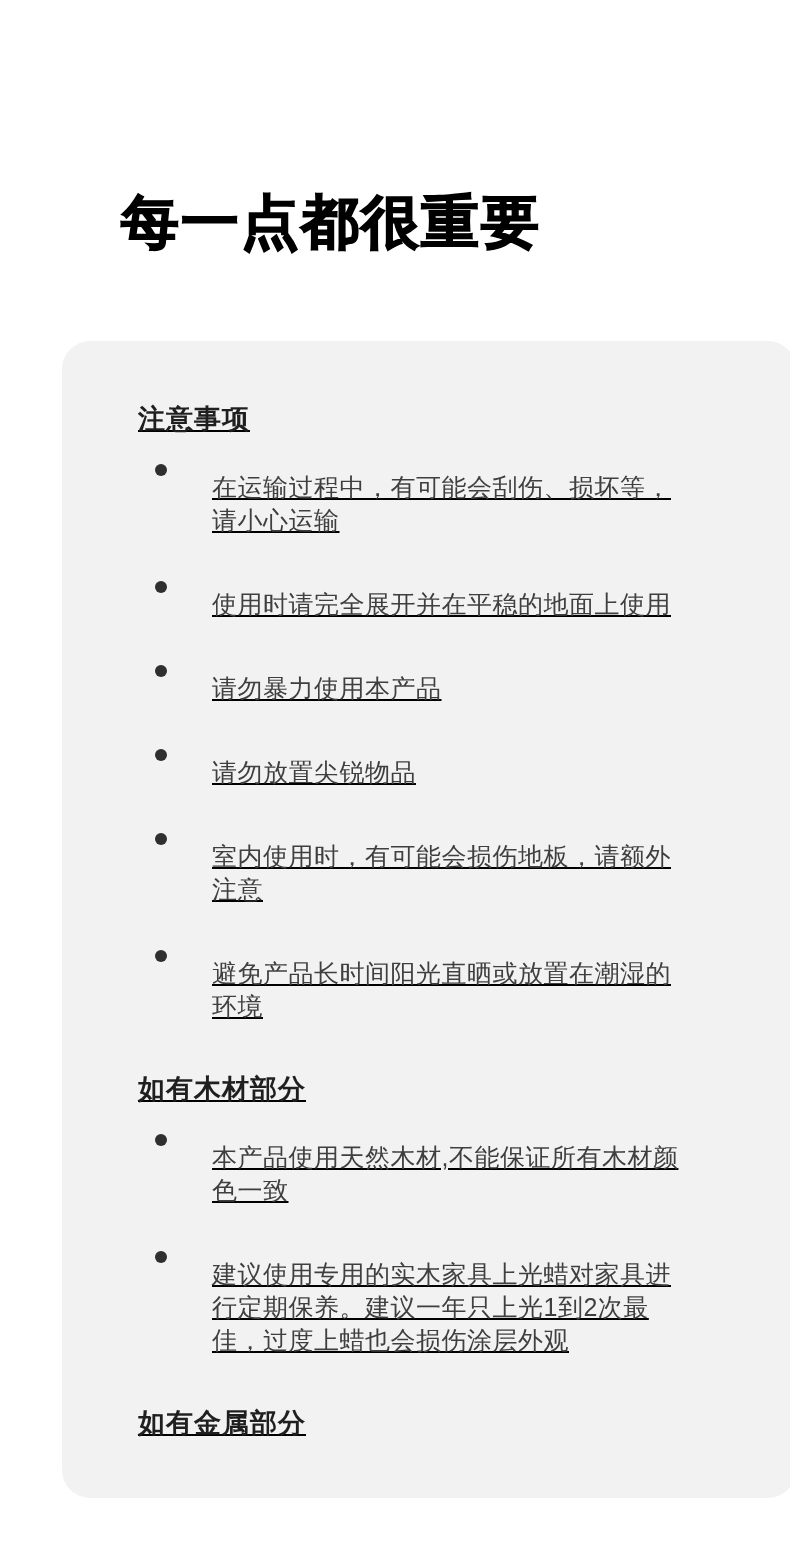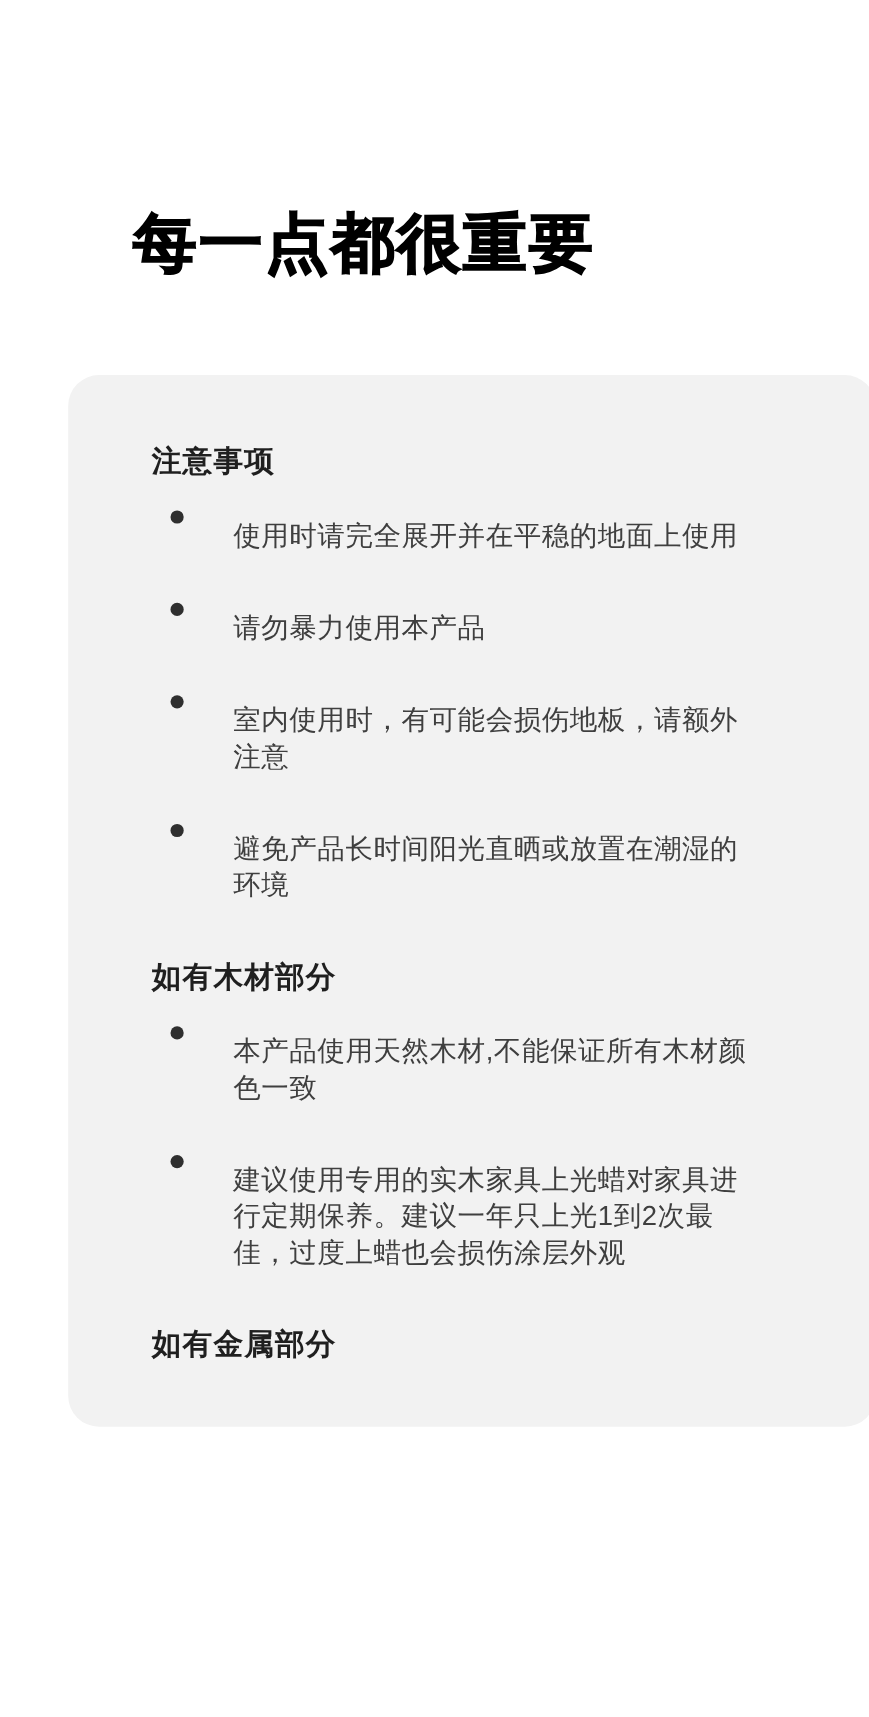--- a/index.html
+++ b/index.html
@@ -20,21 +20,21 @@
     -webkit-text-stroke: 1.4px #000000;
   }
 
   .notice-card {
     margin: 84px 28px 0 28px;
     background: #f2f2f2;
     border-radius: 28px;
     padding: 44px 42px 40px 42px;
   }
 
-  .section { margin-top: 32px; }
+  .section { margin-top: 32px; text-decoration: underline; }
   .section:first-child { margin-top: 0; }
 
   .section-heading {
     font-size: 27px;
     line-height: 34px;
     font-weight: 700;
     color: #1f1f1f;
     letter-spacing: 1px;
     margin-bottom: 18px;
   }
@@ -66,25 +66,33 @@
 
 <h1 class="page-title">每一点都很重要</h1>
 
 <div class="notice-card">
 
   <div class="section">
     <div class="section-heading">注意事项</div>
     <ul class="notice-list">
       <li>
           <span class="dot"></span>
+          <span class="li-text">在运输过程中，有可能会刮伤、损坏等，请小心运输</span>
+        </li>
+      <li>
+          <span class="dot"></span>
           <span class="li-text">使用时请完全展开并在平稳的地面上使用</span>
         </li>
       <li>
           <span class="dot"></span>
           <span class="li-text">请勿暴力使用本产品</span>
+        </li>
+      <li>
+          <span class="dot"></span>
+          <span class="li-text">请勿放置尖锐物品</span>
         </li>
       <li>
           <span class="dot"></span>
           <span class="li-text">室内使用时，有可能会损伤地板，请额外注意</span>
         </li>
       <li>
           <span class="dot"></span>
           <span class="li-text">避免产品长时间阳光直晒或放置在潮湿的环境</span>
         </li>
     </ul>

